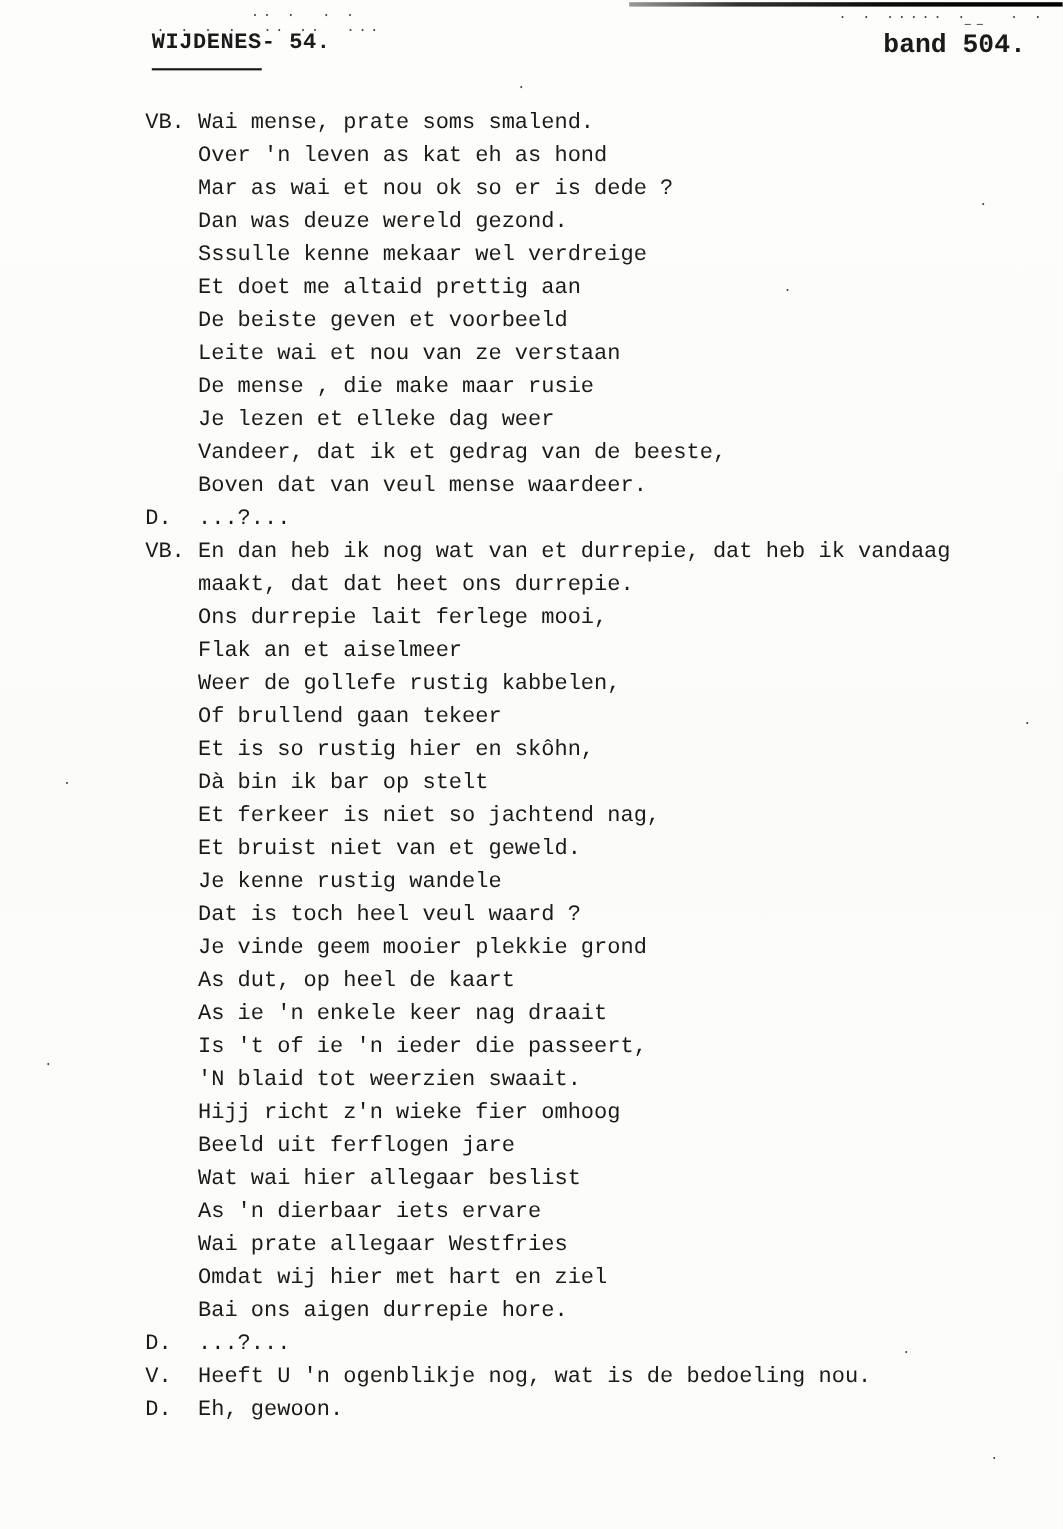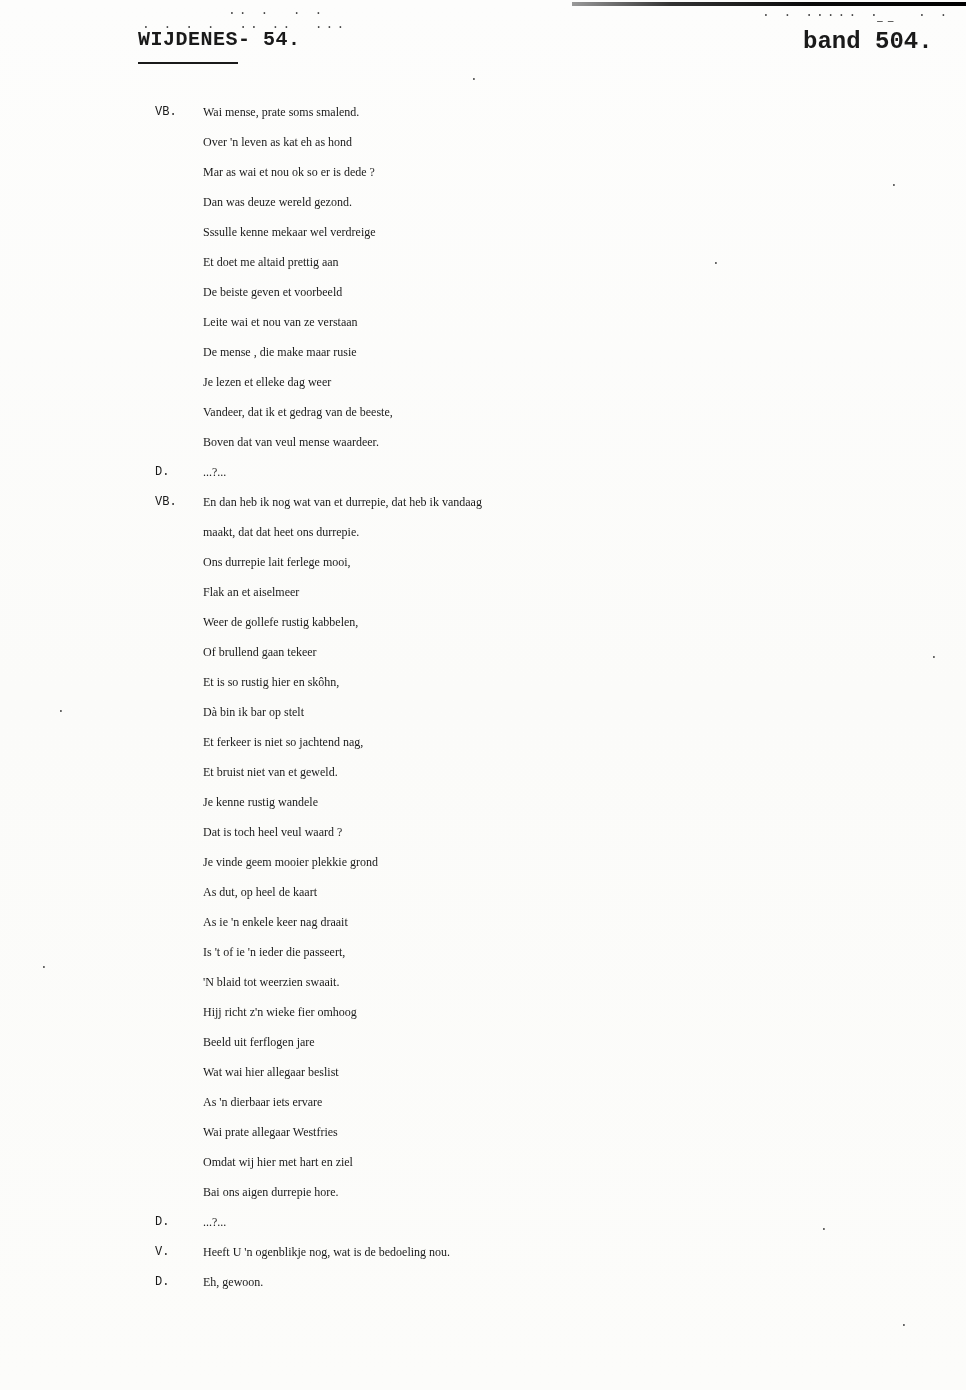--- a/index.html
+++ b/index.html
@@ -46,37 +46,36 @@
     position: absolute;
     top: 28px;
     left: 803px;
     font-size: 24px;
     font-weight: bold;
     white-space: pre;
   }
   .dialogue {
     position: absolute;
     top: 97px;
-    left: 155px;
+    left: 132px;
     width: 800px;
-    font-size: 12px;
+    font-size: 20px;
     line-height: 30px;
   }
   .turn {
     display: flex;
     align-items: flex-start;
   }
   .speaker {
     flex: 0 0 48px;
     width: 48px;
     white-space: pre;
   }
   .lines {
     flex: 1 1 auto;
-    font-family: Liberation Serif, serif;
   }
   .line {
     white-space: pre;
   }
   .artifact {
     position: absolute;
     color: #4a4a4a;
     font-size: 13px;
     letter-spacing: 3px;
     white-space: pre;

